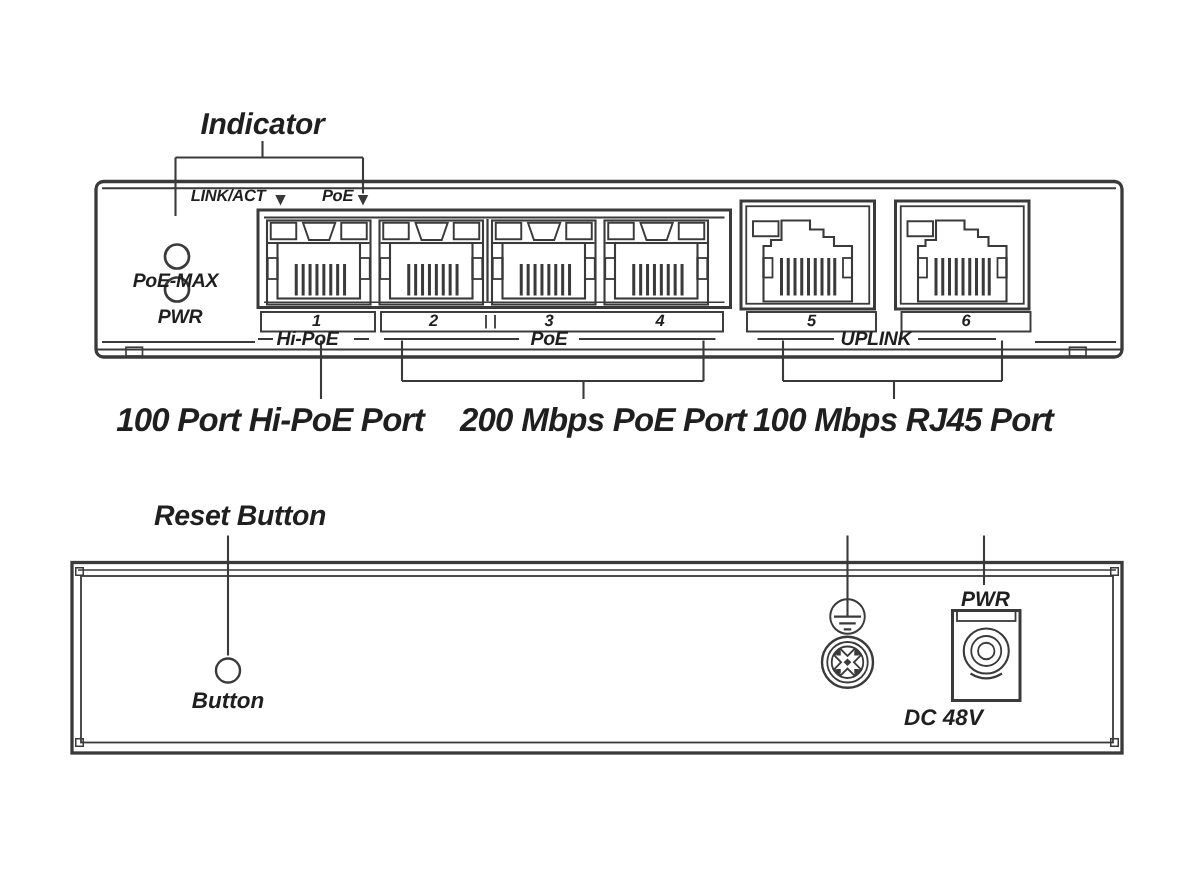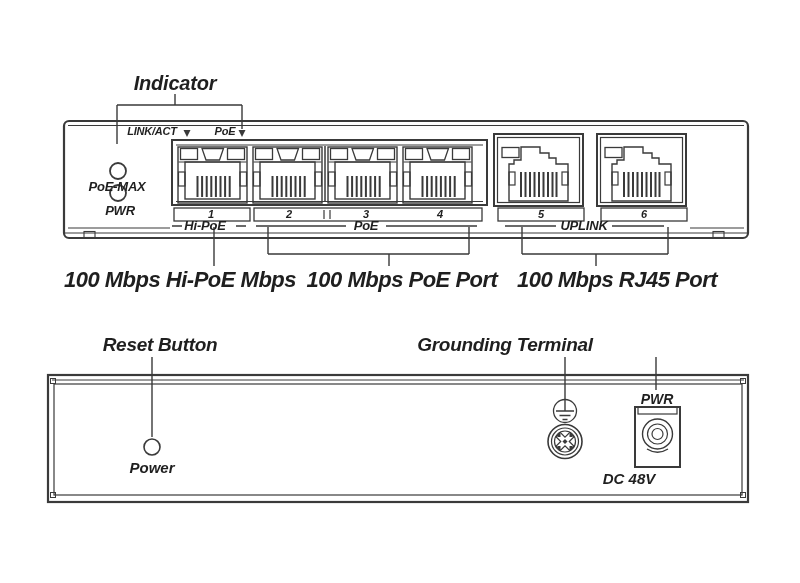--- a/index.html
+++ b/index.html
@@ -161,24 +161,23 @@
   <div class="lbl s11" style="left:289px; top:208px;">2</div>
   <div class="lbl s11" style="left:366px; top:208px;">3</div>
   <div class="lbl s11" style="left:440px; top:208px;">4</div>
   <div class="lbl s11" style="left:541px; top:208px;">5</div>
   <div class="lbl s11" style="left:644px; top:208px;">6</div>
 
   <div class="lbl s13" style="left:205px; top:219px;">Hi-PoE</div>
   <div class="lbl s13" style="left:366px; top:219px;">PoE</div>
   <div class="lbl s13" style="left:584px; top:219px;">UPLINK</div>
 
-  <div class="lbl s22" style="left:180px; top:267px;">100 Mbps Hi-PoE Mbps</div>
-  <div class="lbl s22" style="left:402px; top:267px;">100 Mbps PoE Port</div>
-  <div class="lbl s22" style="left:617px; top:267px;">100 Mbps RJ45 Port</div>
+  <div class="lbl s22" style="left:180px; top:267px;">100 Port Hi-PoE Port</div>
+  <div class="lbl s22" style="left:402px; top:267px;">200 Mbps PoE Port</div>
+  <div class="lbl s22" style="left:602px; top:267px;">100 Mbps RJ45 Port</div>
 
   <div class="lbl s19" style="left:160px; top:334px;">Reset Button</div>
-  <div class="lbl s19" style="left:505px; top:334px;">Grounding Terminal</div>
 
-  <div class="lbl s15" style="left:152px; top:459px;">Power</div>
+  <div class="lbl s15" style="left:152px; top:459px;">Button</div>
   <div class="lbl s14" style="left:657px; top:391px;">PWR</div>
   <div class="lbl s15" style="left:629px; top:470px;">DC 48V</div>
 
 </div>
 
 </body></html>

